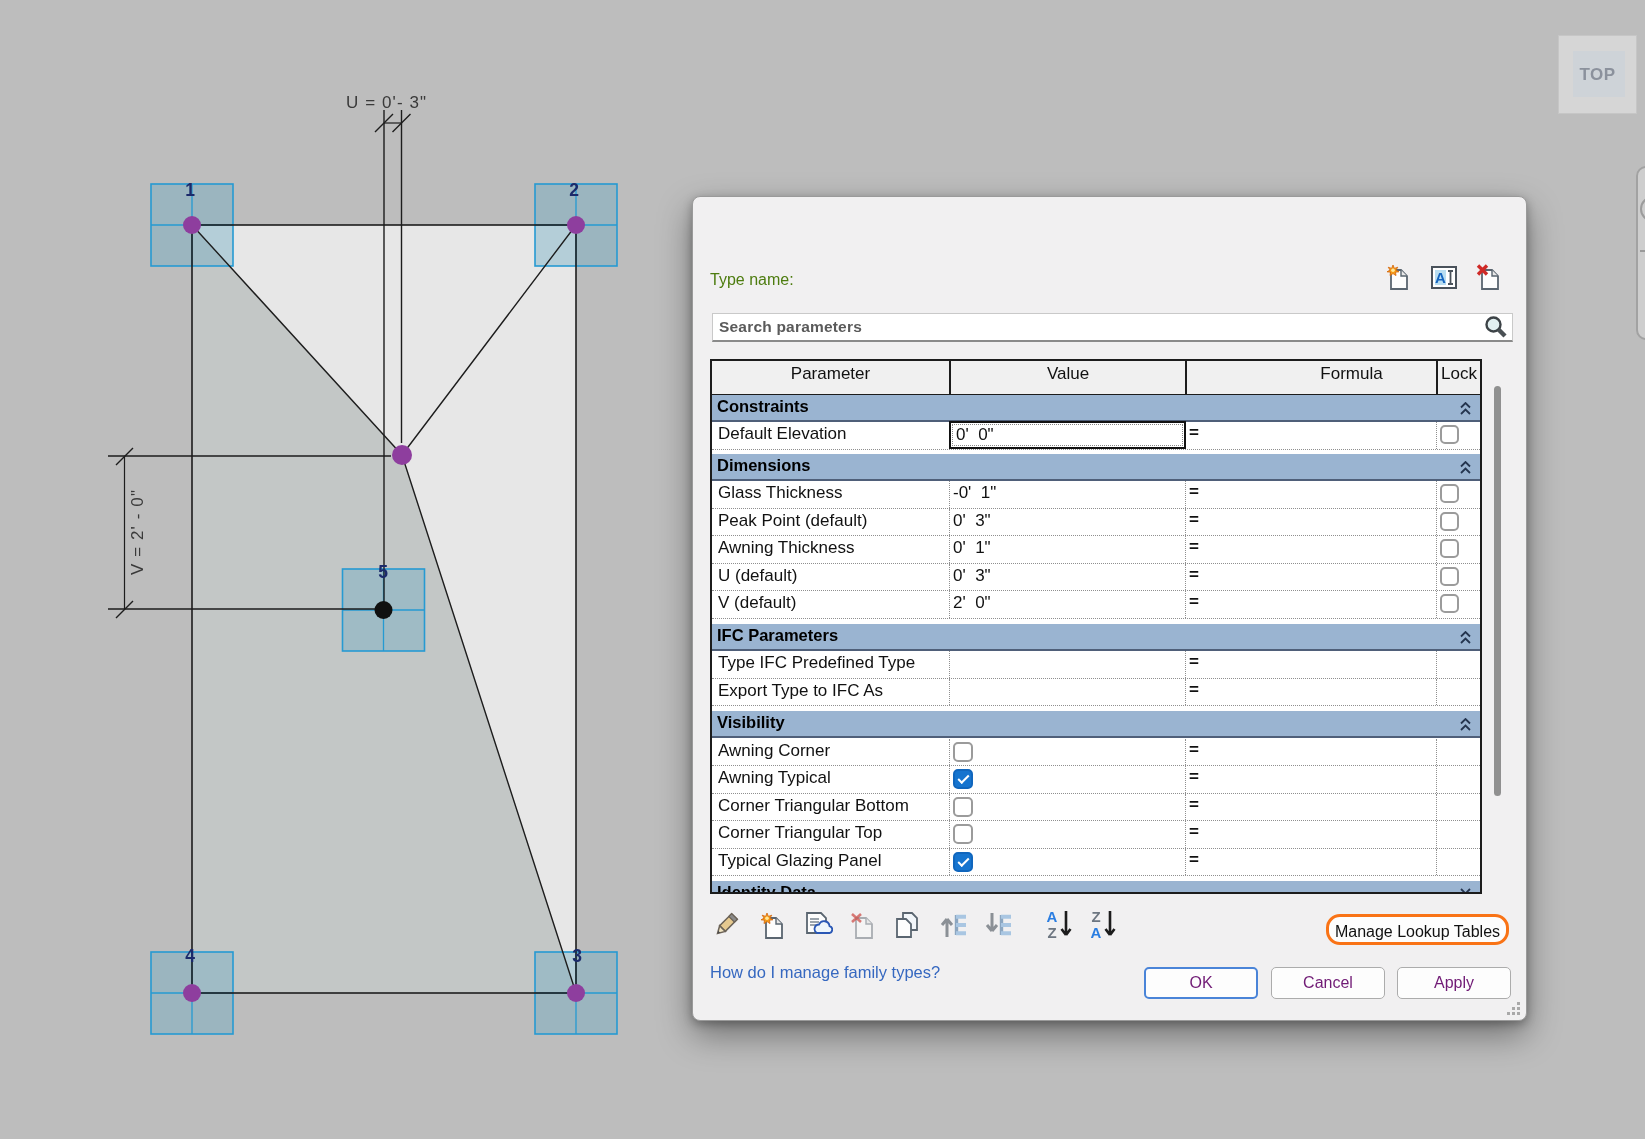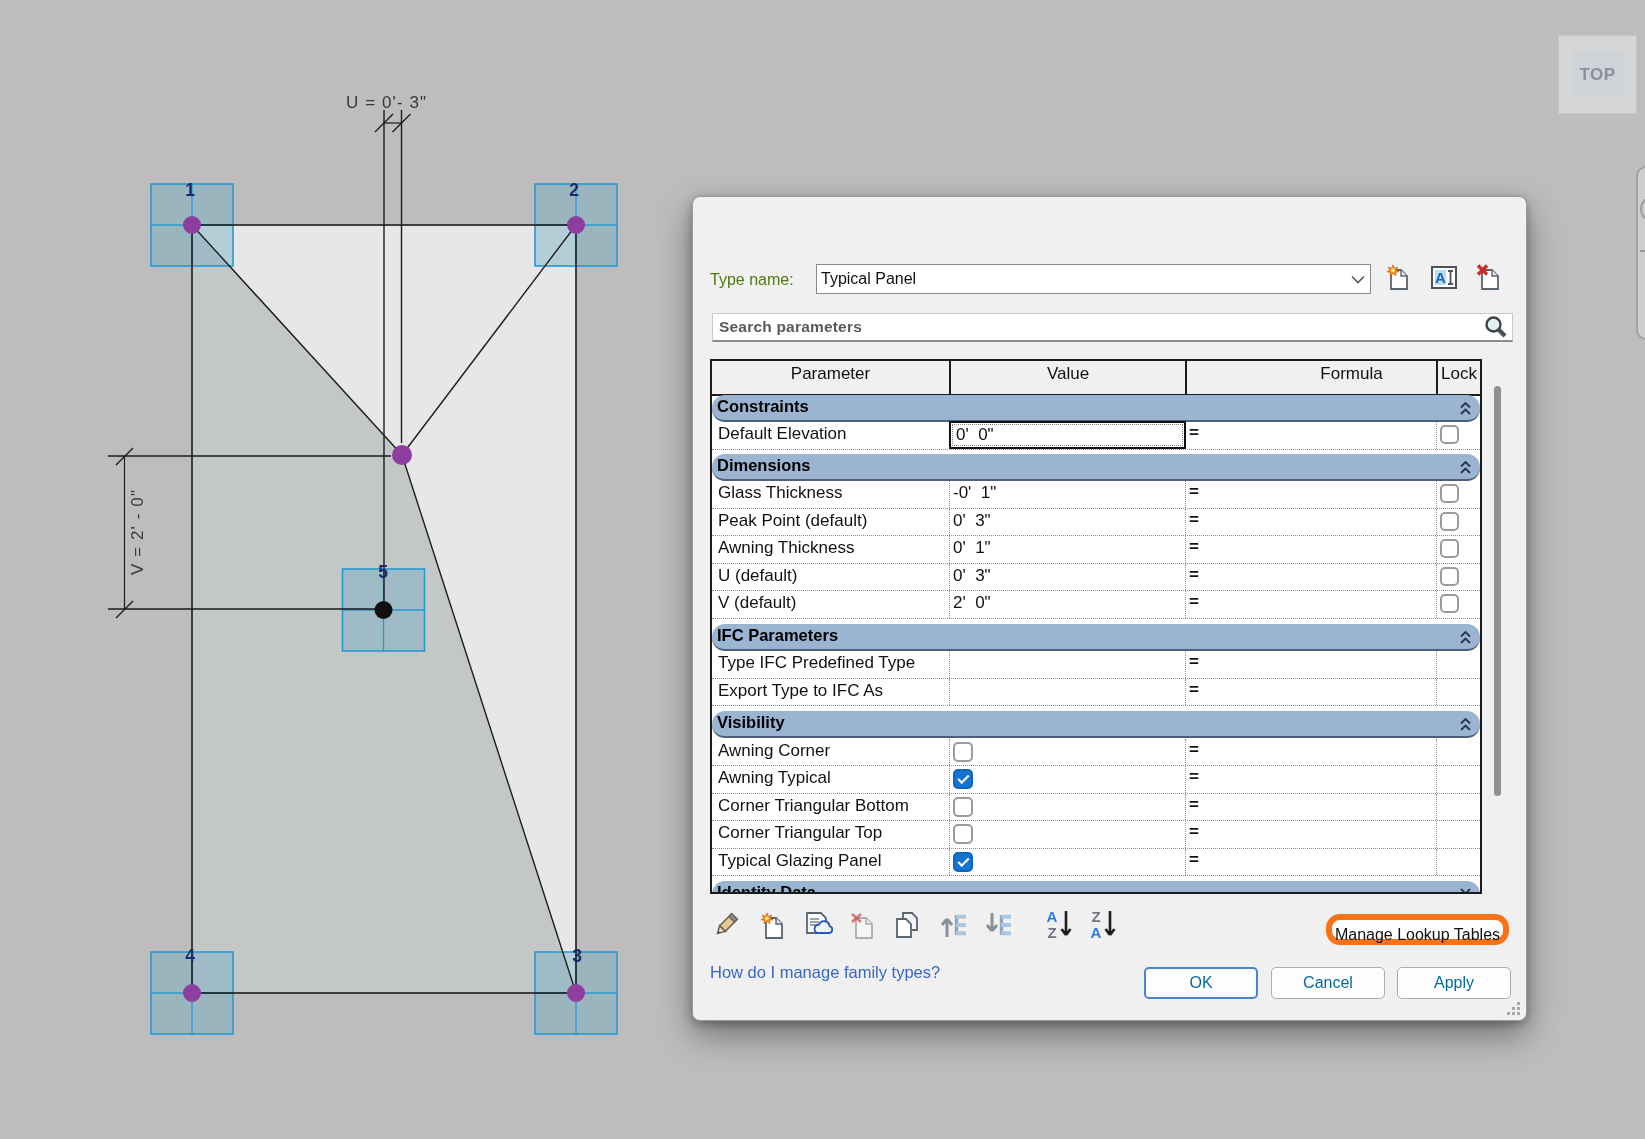--- a/index.html
+++ b/index.html
@@ -22,39 +22,39 @@
 #combo svg{position:absolute;right:5px;top:10px;}
 #search{position:absolute;left:19px;top:116px;width:801px;height:29px;background:#fff;border:1px solid #c9c9c9;border-bottom:2px solid #8a8a8a;box-sizing:border-box;}
 #search .tx{position:absolute;left:6px;top:4px;font-size:15.5px;font-weight:bold;color:#5a5a5a;letter-spacing:0.2px;}
 #search svg{position:absolute;right:4px;top:1px;}
 .icon{position:absolute;}
 
 #tbl{position:absolute;left:17px;top:162px;width:772px;height:535px;border:2px solid #1c1c1c;background:#fff;box-sizing:border-box;overflow:hidden;}
 #thead{position:absolute;left:0;top:0;width:768px;height:35px;background:#f0f0f0;border-bottom:2px solid #1c1c1c;box-sizing:border-box;}
 #thead span{position:absolute;top:3px;font-size:17px;color:#111;}
 #thead i{position:absolute;top:0;bottom:0;width:0;border-left:2px solid #1c1c1c;}
-.band{position:absolute;left:0;width:768px;height:27px;background:#9ab4d1;border-bottom:2px solid #4f5f79;box-sizing:border-box;border-radius:13px;}
+.band{position:absolute;left:0;width:768px;height:27px;background:#9ab4d1;border-bottom:2px solid #4f5f79;box-sizing:border-box;}
 .band b{position:absolute;left:5px;top:2px;font-size:16.5px;color:#000;}
 .band svg{position:absolute;right:9px;top:7px;}
 .row{position:absolute;left:0;width:768px;height:27.5px;border-bottom:1px dotted #8f8f8f;box-sizing:border-box;font-size:17px;color:#111;}
 .row i{position:absolute;top:0;bottom:0;width:0;border-left:1px dotted #8f8f8f;}
 .row i.a{left:237px}.row i.b{left:473px}.row i.c{left:724px}
 .row .p{position:absolute;left:6px;top:2px;white-space:nowrap;}
 .row .v{position:absolute;left:241px;top:2px;white-space:nowrap;}
 .row .f{position:absolute;left:477px;top:1px;font-weight:bold;}
 .lock{position:absolute;left:728px;top:3px;width:19px;height:19px;border:2px solid #9b9b9b;border-radius:5px;background:#fff;box-sizing:border-box;}
 .cb{position:absolute;left:241px;top:3px;width:20px;height:20px;border:2px solid #9b9b9b;border-radius:5px;background:#fff;box-sizing:border-box;}
 .cb.on{background:#1574cf;border-color:#1066bd;}
 .cb.on:after{content:"";position:absolute;left:3px;top:4px;width:9px;height:4px;border-left:2px solid #fff;border-bottom:2px solid #fff;transform:rotate(-45deg);}
 .inp{position:absolute;left:237px;top:-1px;width:237px;height:28px;border:2px solid #111;background:#fff;box-sizing:border-box;font-size:17px;padding:2px 0 0 5px;outline:1px dotted #888;outline-offset:-4px;}
 #vscroll{position:absolute;left:801px;top:189px;width:7px;height:410px;background:#909090;border-radius:4px;}
 
-#mlt{position:absolute;left:633px;top:717px;width:183px;height:31px;background:#fdfdfd;border:6px solid #f97316;border-radius:14px;box-sizing:border-box;text-align:center;font-size:16px;color:#111;line-height:29px;}
+#mlt{position:absolute;left:633px;top:717px;width:183px;height:31px;background:#fdfdfd;border:3px solid #f97316;border-radius:14px;box-sizing:border-box;text-align:center;font-size:16px;color:#111;line-height:29px;}
 #link{position:absolute;left:17px;top:766px;font-size:16.5px;color:#3668c0;}
-.btn{position:absolute;top:770px;width:114px;height:32px;background:#fdfdfd;border:1px solid #acacac;border-radius:5px;box-sizing:border-box;text-align:center;font-size:16px;color:#0369a1;line-height:30px;}
+.btn{position:absolute;top:770px;width:114px;height:32px;background:#fdfdfd;border:1px solid #acacac;border-radius:5px;box-sizing:border-box;text-align:center;font-size:16px;color:#701a75;line-height:30px;}
 #ok{left:451px;border:2px solid #4a84d8;line-height:28px;}
 #cancel{left:578px;}
 #apply{left:704px;}
 #grip{position:absolute;right:5px;bottom:4px;}
 </style>
 </head>
 <body>
 <svg id="canvas" width="700" height="1139" viewBox="0 0 700 1139">
 
   <rect x="192" y="225" width="384" height="768" fill="#c3c7c6"></rect>
@@ -111,26 +111,20 @@
 <div id="viewcube">
     <div class="in"></div>
     <div class="t">TOP</div>
   </div>
 <div id="navbar"></div>
 <div id="navcirc"></div>
 <div id="navdash"></div>
 
 <div id="dlg">
   <span class="lab" style="left:17px;top:74px;">Type name:</span>
-  <div id="combo">
-      <span class="tx">Typical Panel</span>
-    <svg width="14" height="9" viewBox="0 0 14 9">
-        <path d="M1 1.5 L7 7.5 L13 1.5" stroke="#5a5a5a" stroke-width="1.6" fill="none"></path>
-      </svg>
-  </div>
   <svg class="icon" style="left:692px;top:66px;" width="26" height="28" viewBox="0 0 26 28">
     <path d="M6 7 H16 L22 13 V26 H6 Z" fill="#fdfdfd" stroke="#5a6570" stroke-width="1.8"></path>
     <path d="M16 7 L16 13 L22 13" fill="#e8e8e8" stroke="#5a6570" stroke-width="1.4"></path>
     <g>
         <path d="M8 2 L9.4 5.4 L12.8 4.2 L10.9 7.1 L14 8.8 L10.5 9.2 L11 12.6 L8 10.6 L5 12.6 L5.5 9.2 L2 8.8 L5.1 7.1 L3.2 4.2 L6.6 5.4 Z" fill="#f59a16" stroke="#d3650a" stroke-width="0.8"></path>
         <circle cx="8" cy="7.3" r="1.8" fill="#ffe89a"></circle>
       </g>
   </svg>
   <svg class="icon" style="left:738px;top:69px;" width="26" height="23" viewBox="0 0 26 23">
     <rect x="1" y="1" width="24" height="21" fill="#fff" stroke="#4a525b" stroke-width="2"></rect>

